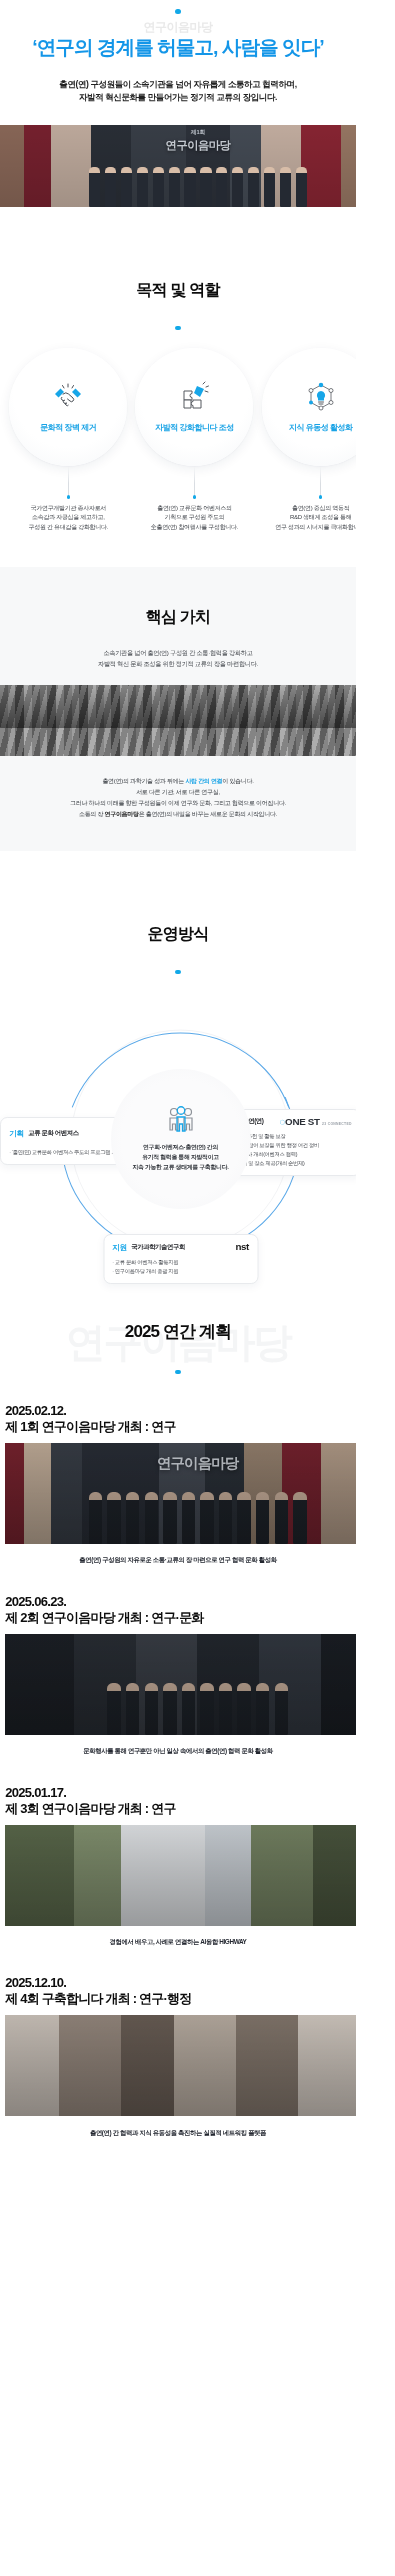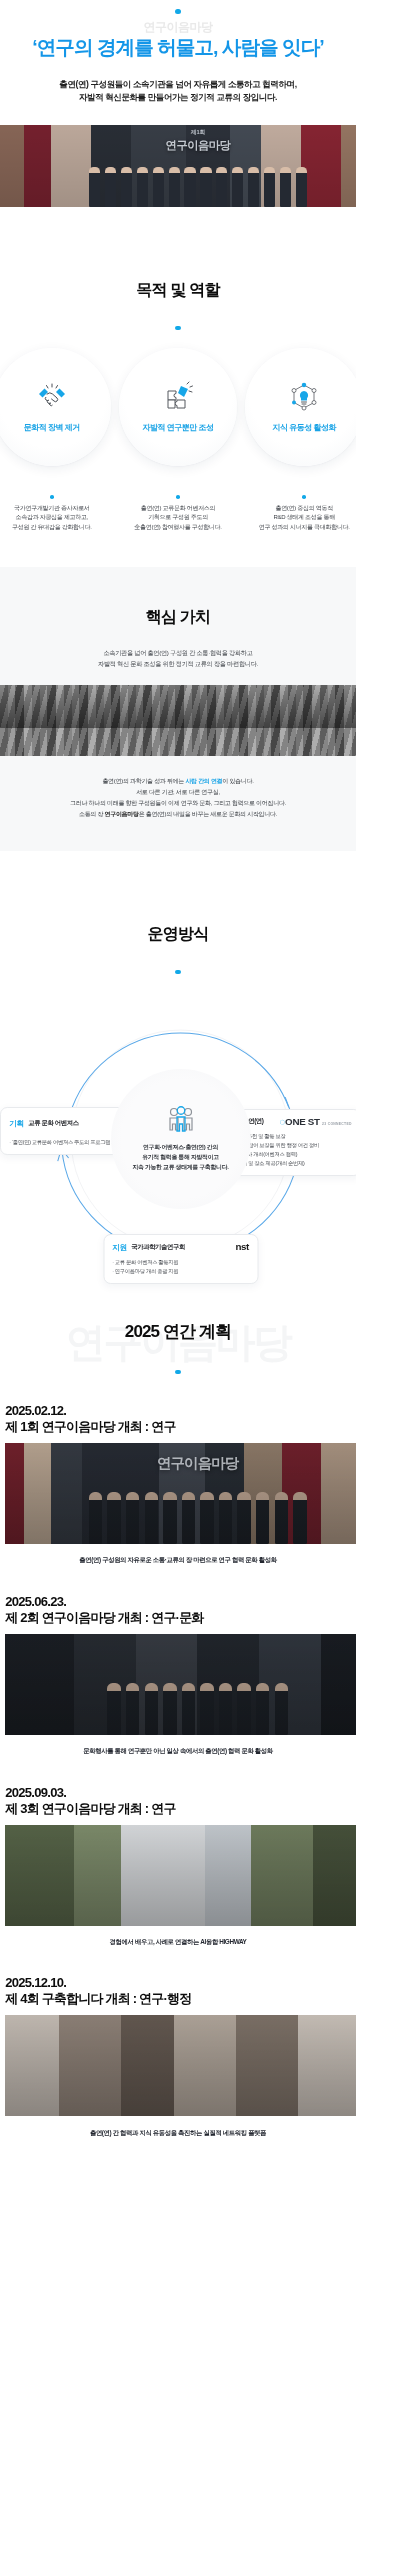--- a/index.html
+++ b/index.html
@@ -72,21 +72,21 @@
     line-height: 1.1;
   }
   .tick {
     width: 5.7px; height: 4.6px; border-radius: 2.6px; background: #12a8e8;
     margin: 27px auto 0;
   }
   .gray { background: #f7f8f9; }
 
   
   .cards {
-    display: flex; justify-content: center; gap: 8.2px;
+    display: flex; gap: 8.2px;
     margin-top: 17.5px; padding: 0 9.3px;
   }
   .card { width: 118px; text-align: center; }
   .card-bubble {
     width: 118px; height: 118px; border-radius: 50%;
     background: radial-gradient(circle at 50% 38%, #ffffff 58%, #f4f6f8 100%);
     box-shadow: 0 3.1px 11.3px rgba(20,40,70,.07), 0 0.5px 1.5px rgba(20,40,70,.05);
     display: flex; flex-direction: column; align-items: center;
     justify-content: center; gap: 8.2px;
   }
@@ -308,21 +308,21 @@
 
       <div class="card">
         <div class="card-bubble">
           <svg class="card-icon" viewBox="0 0 64 64">
             <path d="M12 20 h16 v5 a4 4 0 0 0 0 8 v5 H12 Z" fill="#fff" stroke="#55595f" stroke-width="2"></path>
             <path d="M30 38 h16 v16 H30 v-5 a4 4 0 0 1 0 -8 Z" fill="#fff" stroke="#55595f" stroke-width="2"></path>
             <path d="M12 38 h14 v16 H12 Z" fill="#fff" stroke="#55595f" stroke-width="2"></path>
             <path d="M38 10 l14 6 -8 16 -12 -8 Z" fill="#17a6e8"></path>
             <path d="M50 6 l4 -4 M56 12 l5 -2 M54 20 l6 2" stroke="#55595f" stroke-width="2" stroke-linecap="round"></path>
           </svg>
-          <div class="card-label">자발적 연구뿐만 조성</div>
+          <div class="card-label">자발적 강화합니다 조성</div>
         </div>
         <div class="card-stem"></div>
         <div class="card-node"></div>
         <p class="card-desc">출연(연) 교류문화 어벤져스의<br>기획으로 구성원 주도의<br>全출연(연) 참여행사를 구성합니다.</p>
       </div>
 
       <div class="card">
         <div class="card-bubble">
           <svg class="card-icon" viewBox="0 0 64 64">
             <path d="M32 8 L52 19 L52 43 L32 54 L12 43 L12 19 Z" fill="none" stroke="#55595f" stroke-width="1.6"></path>
@@ -367,21 +367,21 @@
       <svg class="arcs" viewBox="0 0 700 560">
         <circle cx="350" cy="280" r="212" fill="none" stroke="#e6e8eb" stroke-width="1"></circle>
         <path d="M140 218 A 225 225 0 0 1 560 218" fill="none" stroke="#59a8e8" stroke-width="2"></path>
         <path d="M553 198 L562 222 L540 222" fill="none" stroke="#59a8e8" stroke-width="2"></path>
         <path d="M580 300 A 225 225 0 0 1 400 498" fill="none" stroke="#59a8e8" stroke-width="2"></path>
         <path d="M420 482 L398 500 L402 476" fill="none" stroke="#59a8e8" stroke-width="2"></path>
         <path d="M300 498 A 225 225 0 0 1 120 300" fill="none" stroke="#59a8e8" stroke-width="2"></path>
         <path d="M112 322 L119 298 L133 316" fill="none" stroke="#59a8e8" stroke-width="2"></path>
       </svg>
 
-      <div class="dbox" style="left:0; top:112px; width:147px;">
+      <div class="dbox" style="left:0; top:122px; width:147px;">
         <div class="dbox-head">
           <span class="dbox-tag">기획</span>
           <span class="dbox-org">교류 문화 어벤져스</span>
           <svg style="margin-left:auto;width:23px;height:17.5px" viewBox="0 0 64 48">
             <path d="M4 20 L14 10 L21 17 L11 27 Z" fill="#17a6e8"></path>
             <path d="M60 20 L50 10 L43 17 L53 27 Z" fill="#17a6e8"></path>
             <path d="M21 20 q6-4 11 0 l9 7 q3 3 0 5 q-3 3-6 0" fill="none" stroke="#5a5f66" stroke-width="2"></path>
             <path d="M19 26 q-3 3 0 5 q3 3 5 0 M23 31 q-3 3 0 5 q3 3 5 0" fill="none" stroke="#5a5f66" stroke-width="2"></path>
           </svg>
         </div>
@@ -481,21 +481,21 @@
           <i></i>
           <i></i>
           <i></i>
         </div>
       <div class="veil"></div>
     </div>
     <div class="event-caption">문화행사를 통해 연구뿐만 아닌 일상 속에서의 출연(연) 협력 문화 활성화</div>
   </div>
 
   <div class="event">
-    <div class="event-date">2025.09.03.</div>
+    <div class="event-date">2025.01.17.</div>
     <div class="event-title">제 3회 연구이음마당 개최 : 연구</div>
     <div class="event-photo ep3 photo">
       <div class="veil"></div>
     </div>
     <div class="event-caption">경험에서 배우고, 사례로 연결하는 AI융합 HIGHWAY</div>
   </div>
 
   <div class="event" style="padding-bottom:17.5px;">
     <div class="event-date">2025.12.10.</div>
     <div class="event-title">제 4회 구축합니다 개최 : 연구·행정</div>

